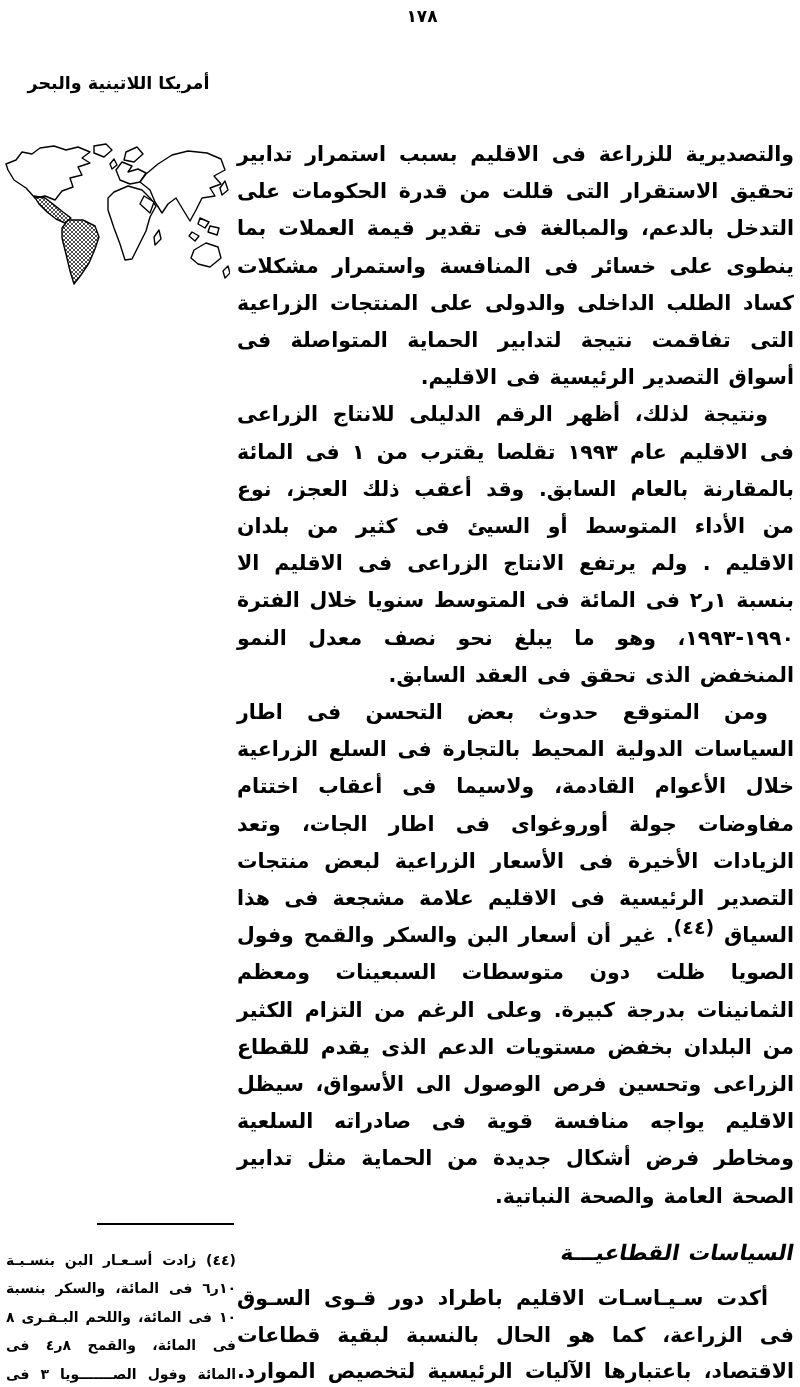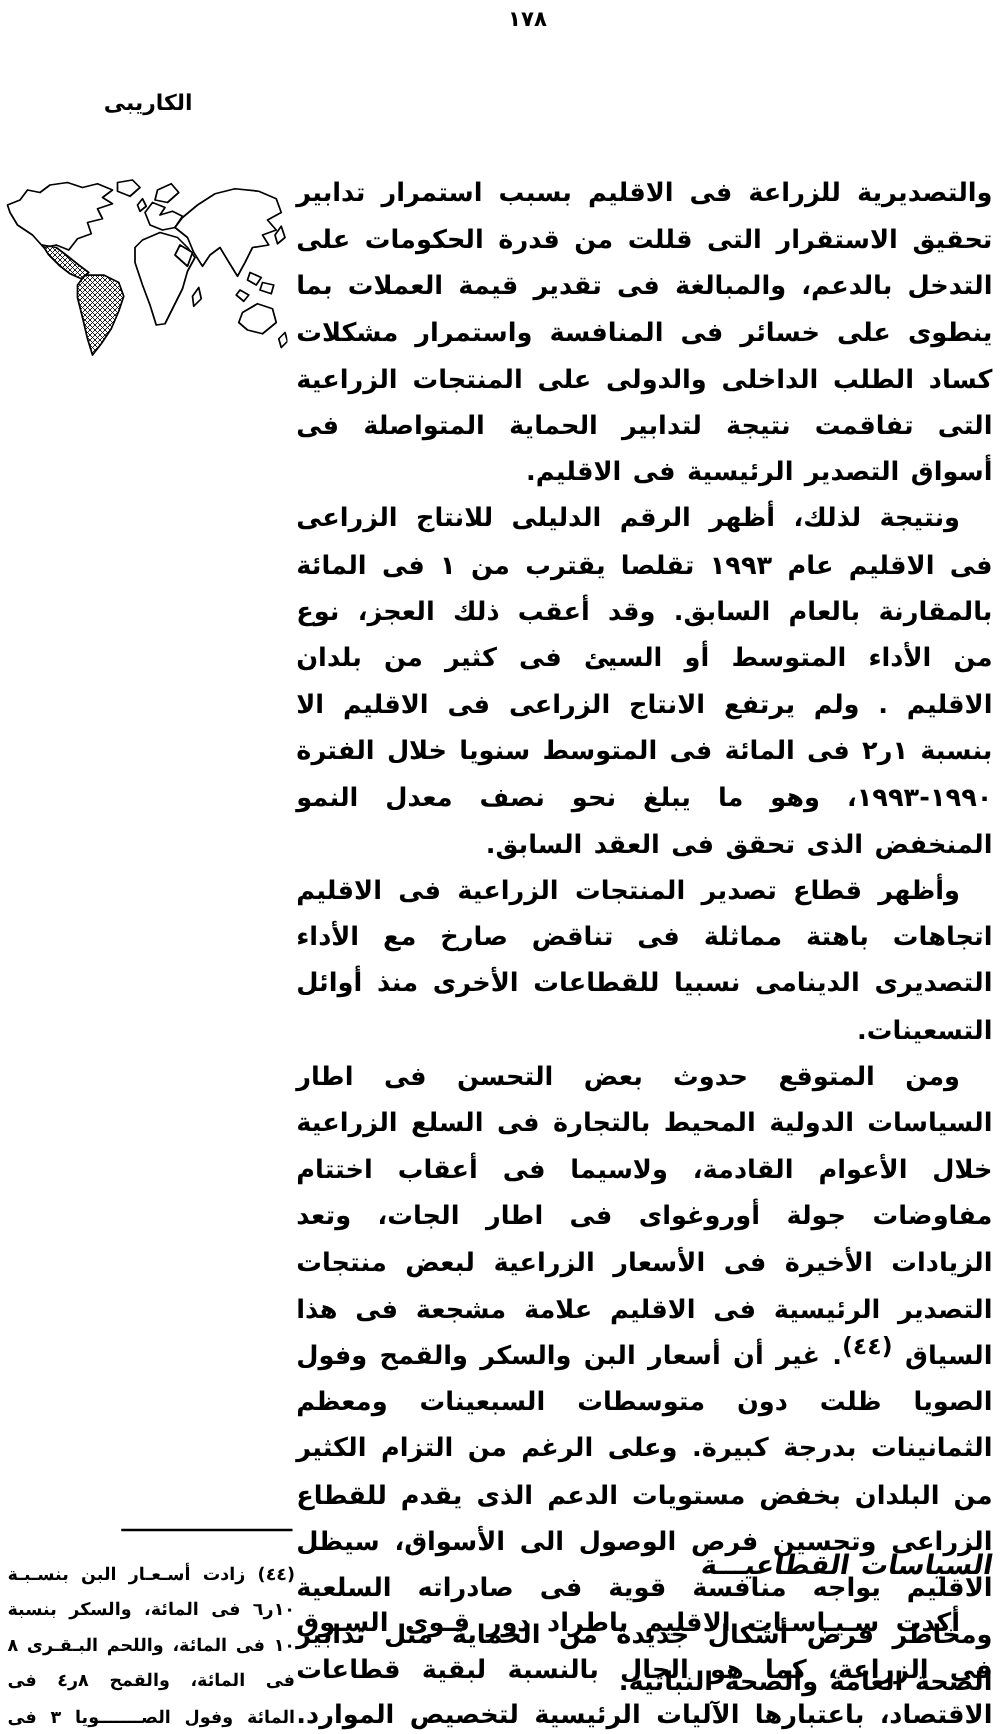--- a/index.html
+++ b/index.html
@@ -48,21 +48,21 @@
     font-size:14px;font-weight:bold;line-height:28.4px;word-spacing:1px;
   }
 </style>
 </head>
 <body>
 
 <div class="page-number">١٧٨</div>
 
 <div class="sidebar">
   <div class="sidebar-title">
-    <div>الكاريبى</div>
+    <div>أمريكا اللاتينية والبحر</div>
   </div>
   <div class="map-wrap">
     <svg width="226" height="150" viewBox="0 0 226 150" xmlns="http://www.w3.org/2000/svg">
       <defs>
         <pattern id="xhatch" width="4" height="4" patternUnits="userSpaceOnUse">
           <path d="M0 0 L4 4 M4 0 L0 4" stroke="#000" stroke-width="0.7"></path>
         </pattern>
       </defs>
       <g fill="#fff" stroke="#000" stroke-width="1.4" stroke-linejoin="round">
 
@@ -98,21 +98,20 @@
 
         <path d="M219 131 L224 126 L226 133 L221 138 Z"></path>
       </g>
     </svg>
   </div>
 </div>
 
 <div class="main-col">
   <p class="cont">والتصديرية للزراعة فى الاقليم بسبب استمرار تدابير تحقيق الاستقرار التى قللت من قدرة الحكومات على التدخل بالدعم، والمبالغة فى تقدير قيمة العملات بما ينطوى على خسائر فى المنافسة واستمرار مشكلات كساد الطلب الداخلى والدولى على المنتجات الزراعية التى تفاقمت نتيجة لتدابير الحماية المتواصلة فى أسواق التصدير الرئيسية فى الاقليم.</p>
   <p class="indent">ونتيجة لذلك، أظهر الرقم الدليلى للانتاج الزراعى فى الاقليم عام ١٩٩٣ تقلصا يقترب من ١ فى المائة بالمقارنة بالعام السابق. وقد أعقب ذلك العجز، نوع من الأداء المتوسط أو السيئ فى كثير من بلدان الاقليم . ولم يرتفع الانتاج الزراعى فى الاقليم الا بنسبة ١ر٢ فى المائة فى المتوسط سنويا خلال الفترة ١٩٩٠‏-‏١٩٩٣، وهو ما يبلغ نحو نصف معدل النمو المنخفض الذى تحقق فى العقد السابق.</p>
-  <p class="indent">وأظهر قطاع تصدير المنتجات الزراعية فى الاقليم اتجاهات باهتة مماثلة فى تناقض صارخ مع الأداء التصديرى الدينامى نسبيا للقطاعات الأخرى منذ أوائل التسعينات.</p>
   <p class="indent"><span>ومن المتوقع حدوث بعض التحسن فى اطار السياسات الدولية المحيط بالتجارة فى السلع الزراعية خلال الأعوام القادمة، ولاسيما فى أعقاب اختتام مفاوضات جولة أوروغواى فى اطار الجات، وتعد الزيادات الأخيرة فى الأسعار الزراعية لبعض منتجات التصدير الرئيسية فى الاقليم علامة مشجعة فى هذا السياق </span><span class="ref-sup">(٤٤)</span><span>. غير أن أسعار البن والسكر والقمح وفول الصويا ظلت دون متوسطات السبعينات ومعظم الثمانينات بدرجة كبيرة. وعلى الرغم من التزام الكثير من البلدان بخفض مستويات الدعم الذى يقدم للقطاع الزراعى وتحسين فرص الوصول الى الأسواق، سيظل الاقليم يواجه منافسة قوية فى صادراته السلعية ومخاطر فرض أشكال جديدة من الحماية مثل تدابير الصحة العامة والصحة النباتية.</span></p>
 </div>
 
 <div class="section-block">
   <h2 class="section-heading"><span class="skew">السياسات القطاعيـــة</span></h2>
   <p>أكدت سـيـاسـات الاقليم باطراد دور قـوى السـوق فى الزراعة، كما هو الحال بالنسبة لبقية قطاعات الاقتصاد، باعتبارها الآليات الرئيسية لتخصيص الموارد. وقد فرضت</p>
 </div>
 
 <div class="footnote-rule"></div>
 <div class="footnote">(٤٤) زادت أسـعـار البن بنسـبـة ١٠ر٦ فى المائة، والسكر بنسبة ١٠ فى المائة، واللحم البـقـرى ٨ فى المائة، والقمح ٨ر٤ فى المائة وفول الصـــــــويا ٣ فى المـائـة.</div>

